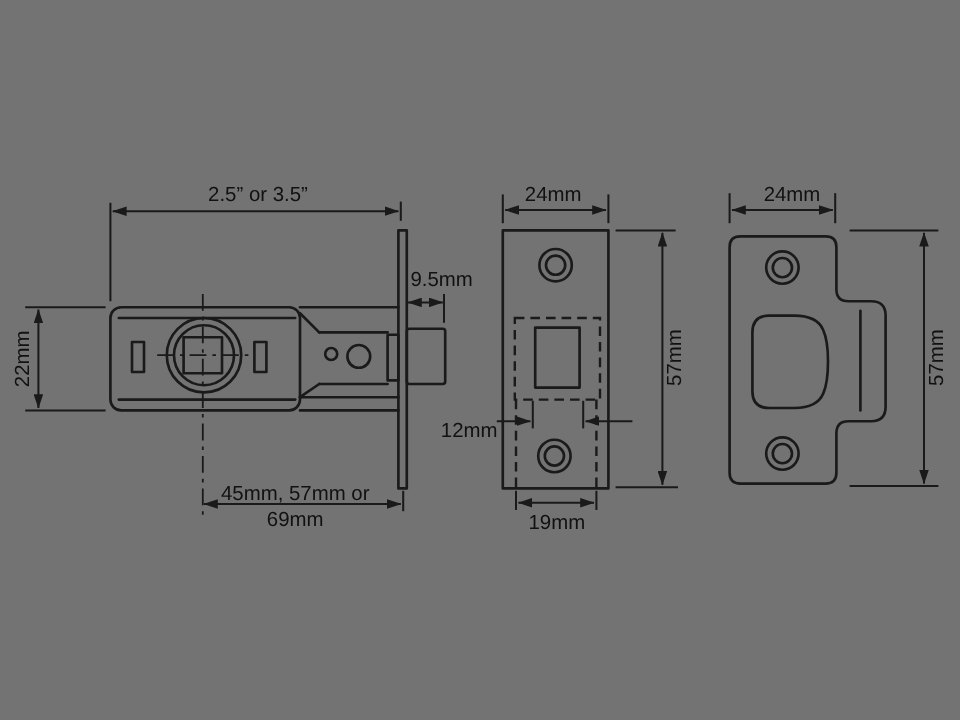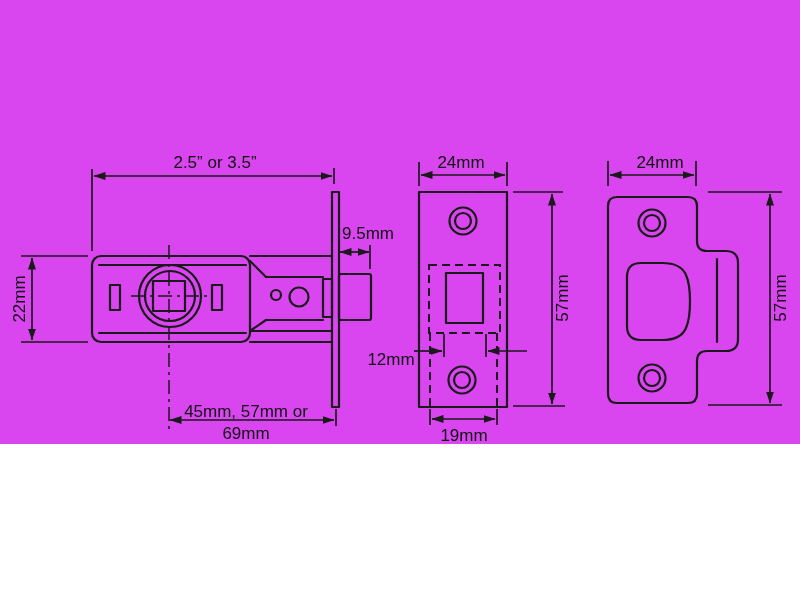--- a/index.html
+++ b/index.html
@@ -1,16 +1,16 @@
 <!DOCTYPE html>
 <html><head>
 <meta charset="utf-8">
 <style>
   html,body{margin:0;padding:0;background:#fff;}
-  .stage{position:relative;width:800px;height:444px;background:#d946ef;overflow:hidden;
+  .stage{position:relative;width:800px;height:600px;background:#737373;overflow:hidden;
          font-family:"Liberation Sans",sans-serif;}
   svg{display:block;}
   .ol   {fill:none;stroke:#1a1a1a;stroke-width:2.2;stroke-linejoin:round;stroke-linecap:round;}
   .dim  {fill:none;stroke:#1a1a1a;stroke-width:1.7;}
   .dash {fill:none;stroke:#1a1a1a;stroke-width:2;stroke-dasharray:8 5;}
   .cl   {fill:none;stroke:#1a1a1a;stroke-width:1.5;stroke-dasharray:14 5 3 5;}
   .lbl  {font-size:17px;fill:#111;text-anchor:middle;}
   #ah-path{fill:#1a1a1a;}
 </style>
 </head>

